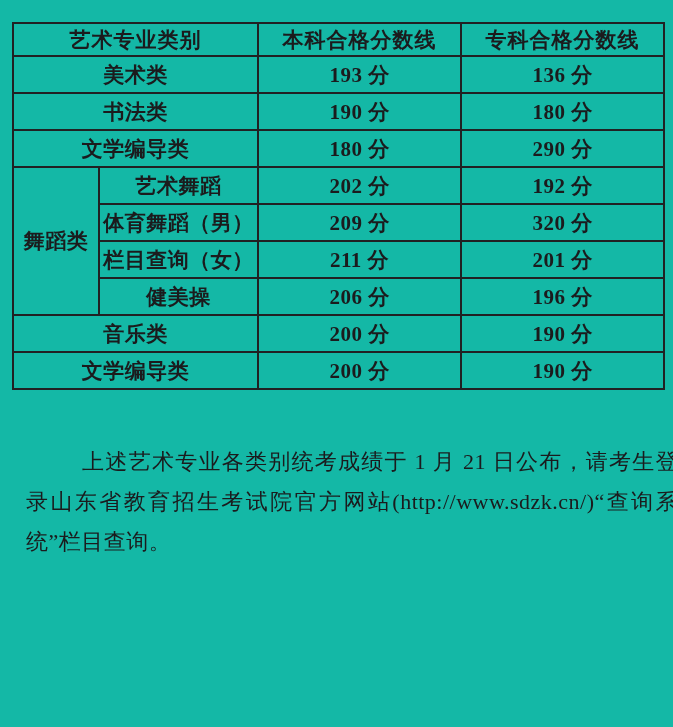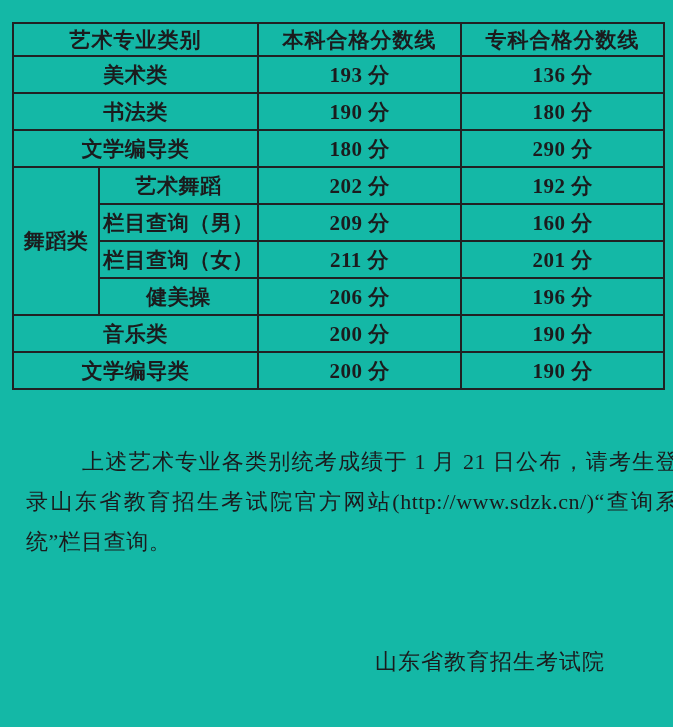--- a/index.html
+++ b/index.html
@@ -106,23 +106,23 @@
       </tr>
 
       <tr class="data-row">
         <td rowspan="4">舞蹈类</td>
         <td>艺术舞蹈</td>
         <td>202 分</td>
         <td>192 分</td>
       </tr>
 
       <tr class="data-row">
-        <td>栏目查询（男）</td>
+        <td>体育舞蹈（男）</td>
         <td>209 分</td>
-        <td>160 分</td>
+        <td>320 分</td>
       </tr>
 
       <tr class="data-row">
         <td>栏目查询（女）</td>
         <td>211 分</td>
         <td>201 分</td>
       </tr>
 
       <tr class="data-row">
         <td>健美操</td>
@@ -140,16 +140,15 @@
         <td colspan="2">文学编导类</td>
         <td>200 分</td>
         <td>190 分</td>
       </tr>
     </tbody>
   </table>
 
   <p class="notice">上述艺术专业各类别统考成绩于 1 月 21 日公布，请考生登录山东省教育招生考试院官方网站(http://www.sdzk.cn/)“查询系统”栏目查询。</p>
 
   <div class="signature">
-    <div>山东省教育招生考试院</div>
   </div>
 
 </div>
 
 </body></html>

